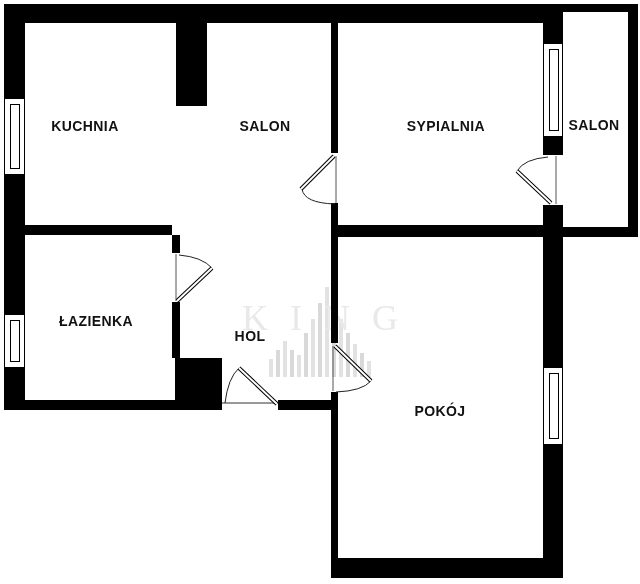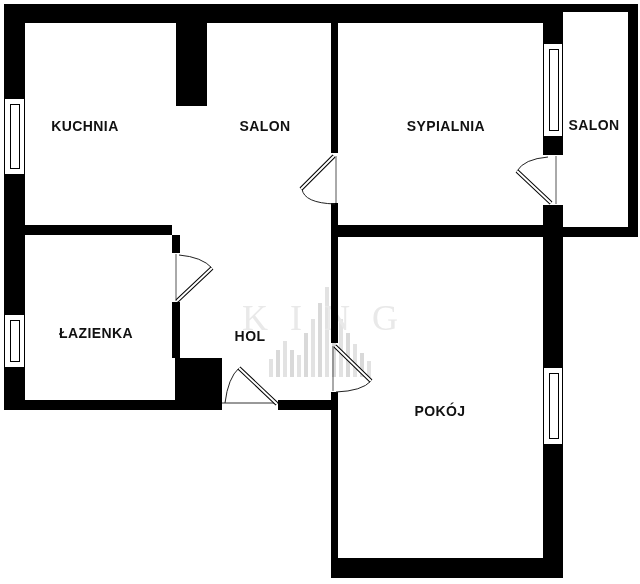--- a/index.html
+++ b/index.html
@@ -130,17 +130,17 @@
       <path d="M517,171 Q524,159 548,157" fill="none" stroke="#222" stroke-width="1"></path>
       <line x1="551" y1="203" x2="517" y2="171" stroke="#000" stroke-width="4"></line>
       <line x1="551" y1="203" x2="517" y2="171" stroke="#fff" stroke-width="2"></line>
     </g>
   </svg>
 
   <span class="room-label" style="left:85px;top:126px">KUCHNIA</span>
   <span class="room-label" style="left:265px;top:126px">SALON</span>
   <span class="room-label" style="left:446px;top:126px">SYPIALNIA</span>
   <span class="room-label" style="left:594px;top:125px">SALON</span>
-  <span class="room-label" style="left:96px;top:333px">ŁAZIENKA</span>
+  <span class="room-label" style="left:96px;top:321px">ŁAZIENKA</span>
   <span class="room-label" style="left:250px;top:336px">HOL</span>
   <span class="room-label" style="left:440px;top:411px">POKÓJ</span>
 
 </div>
 
 </body></html>

